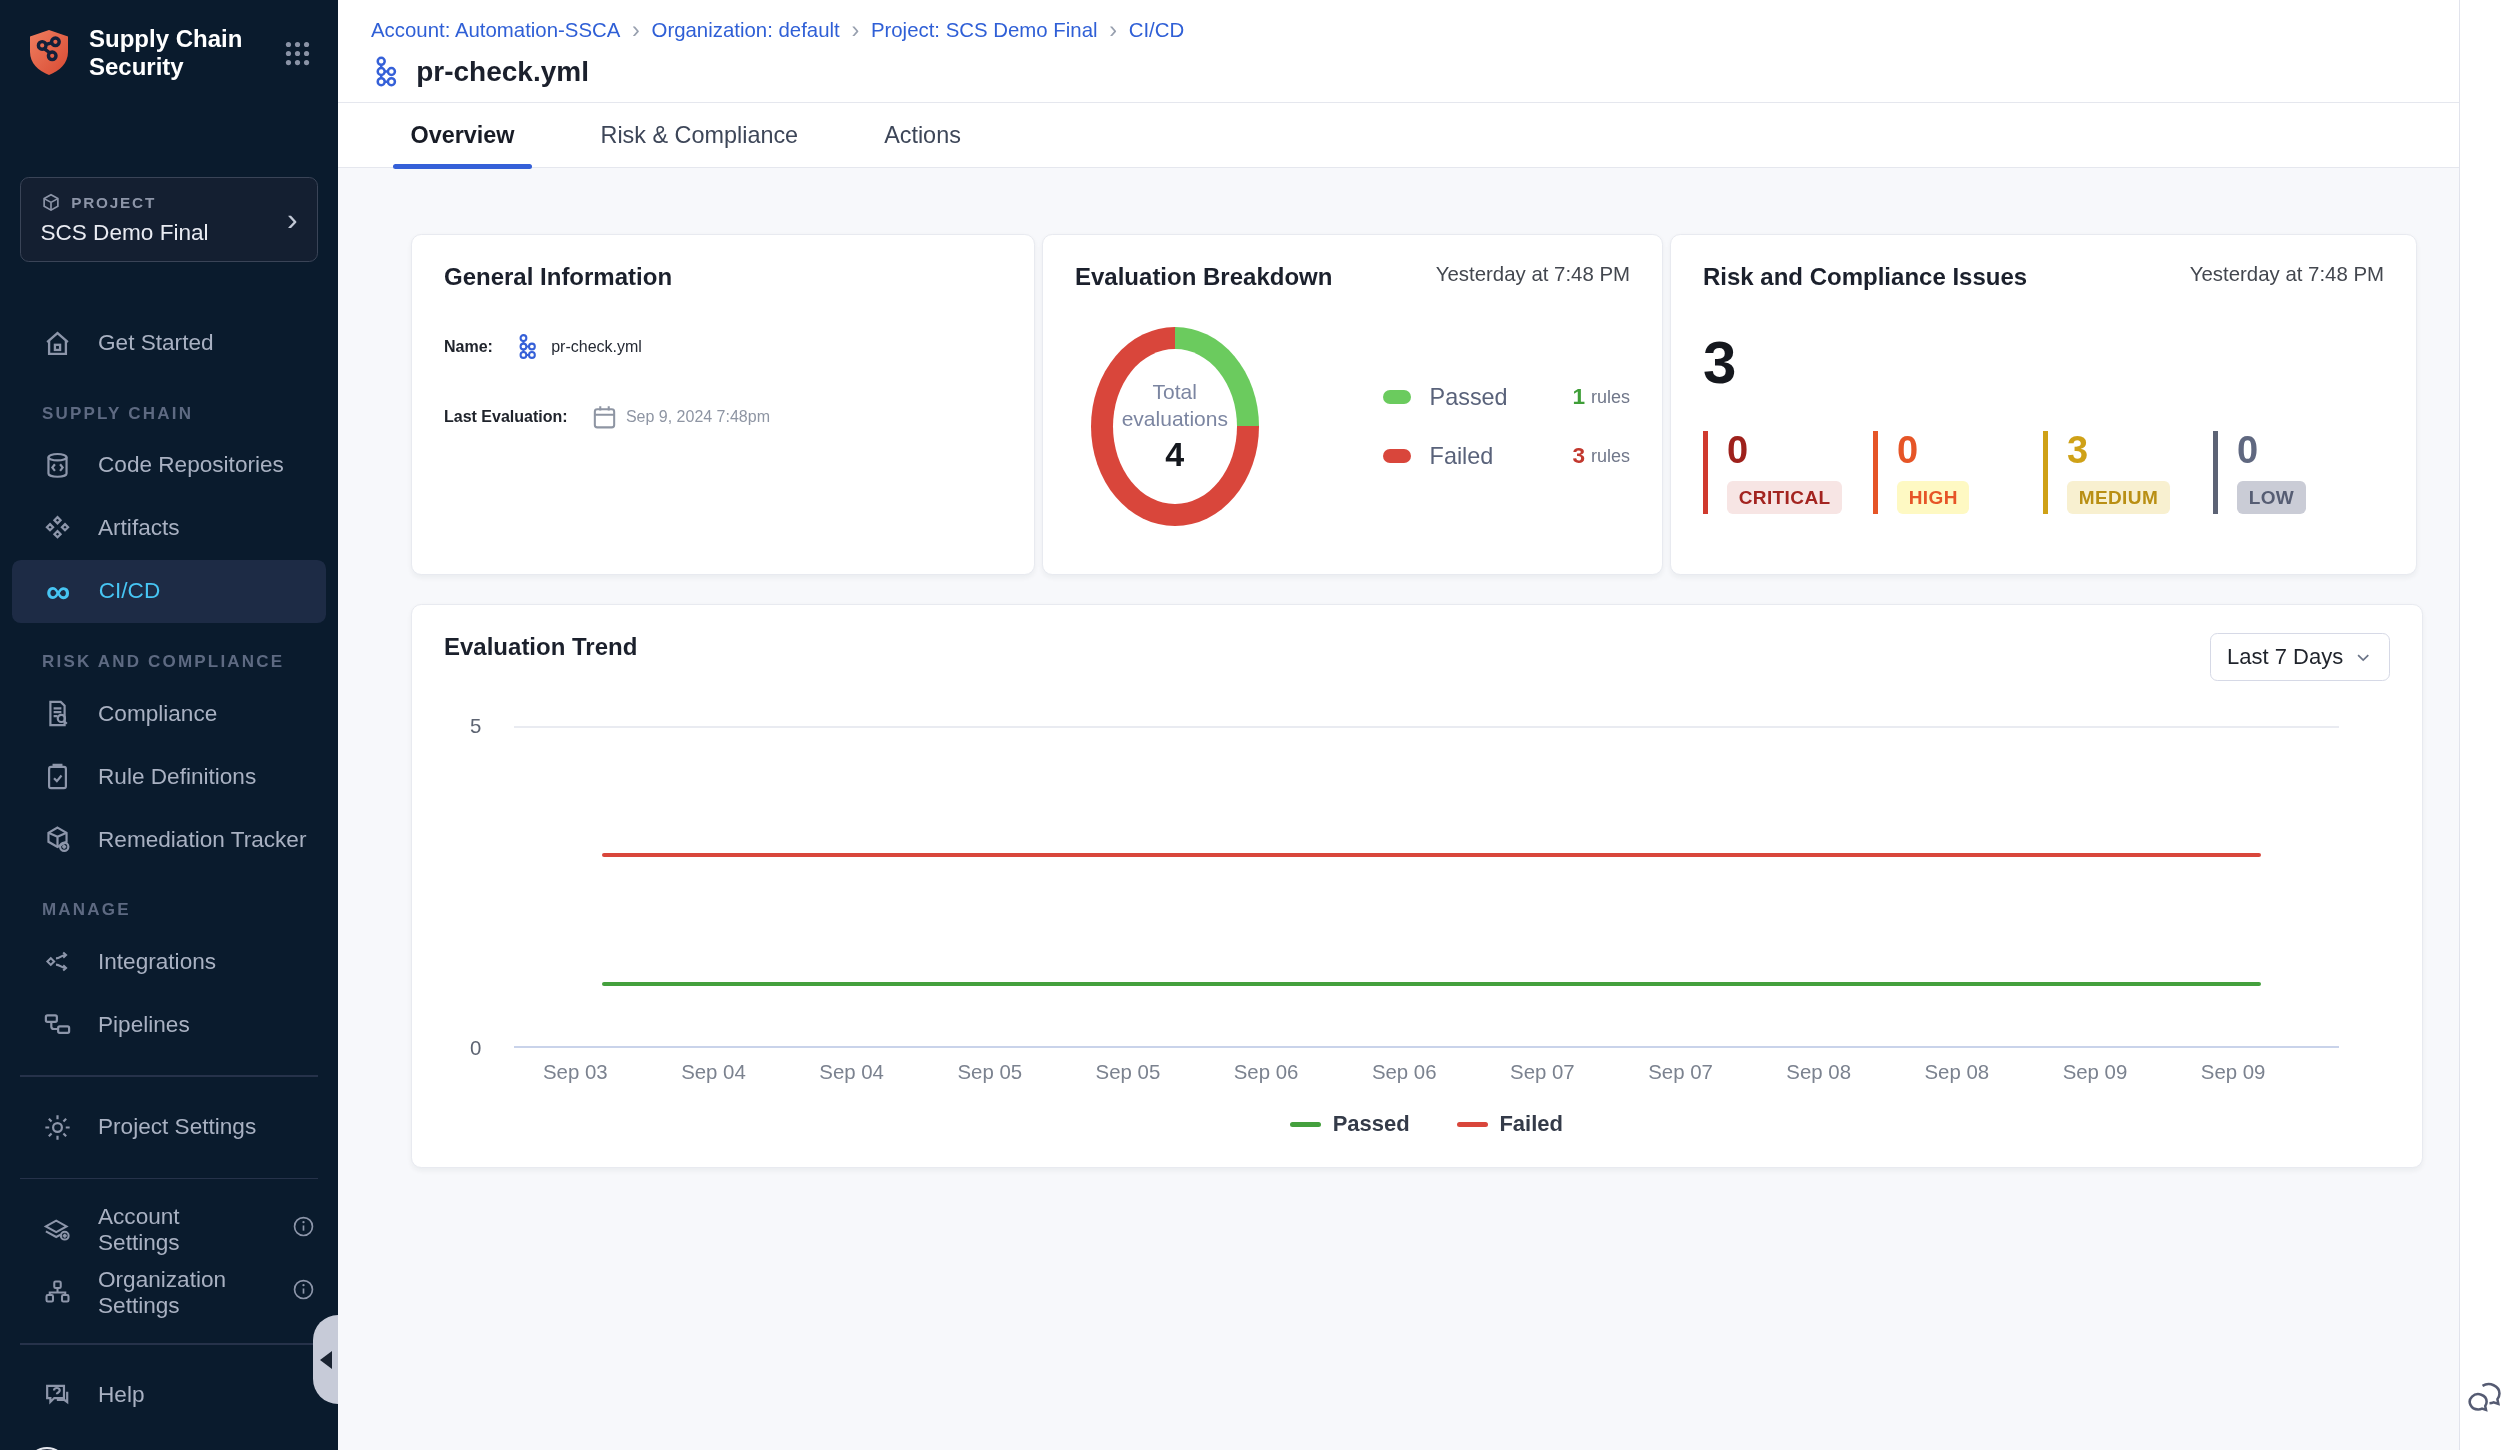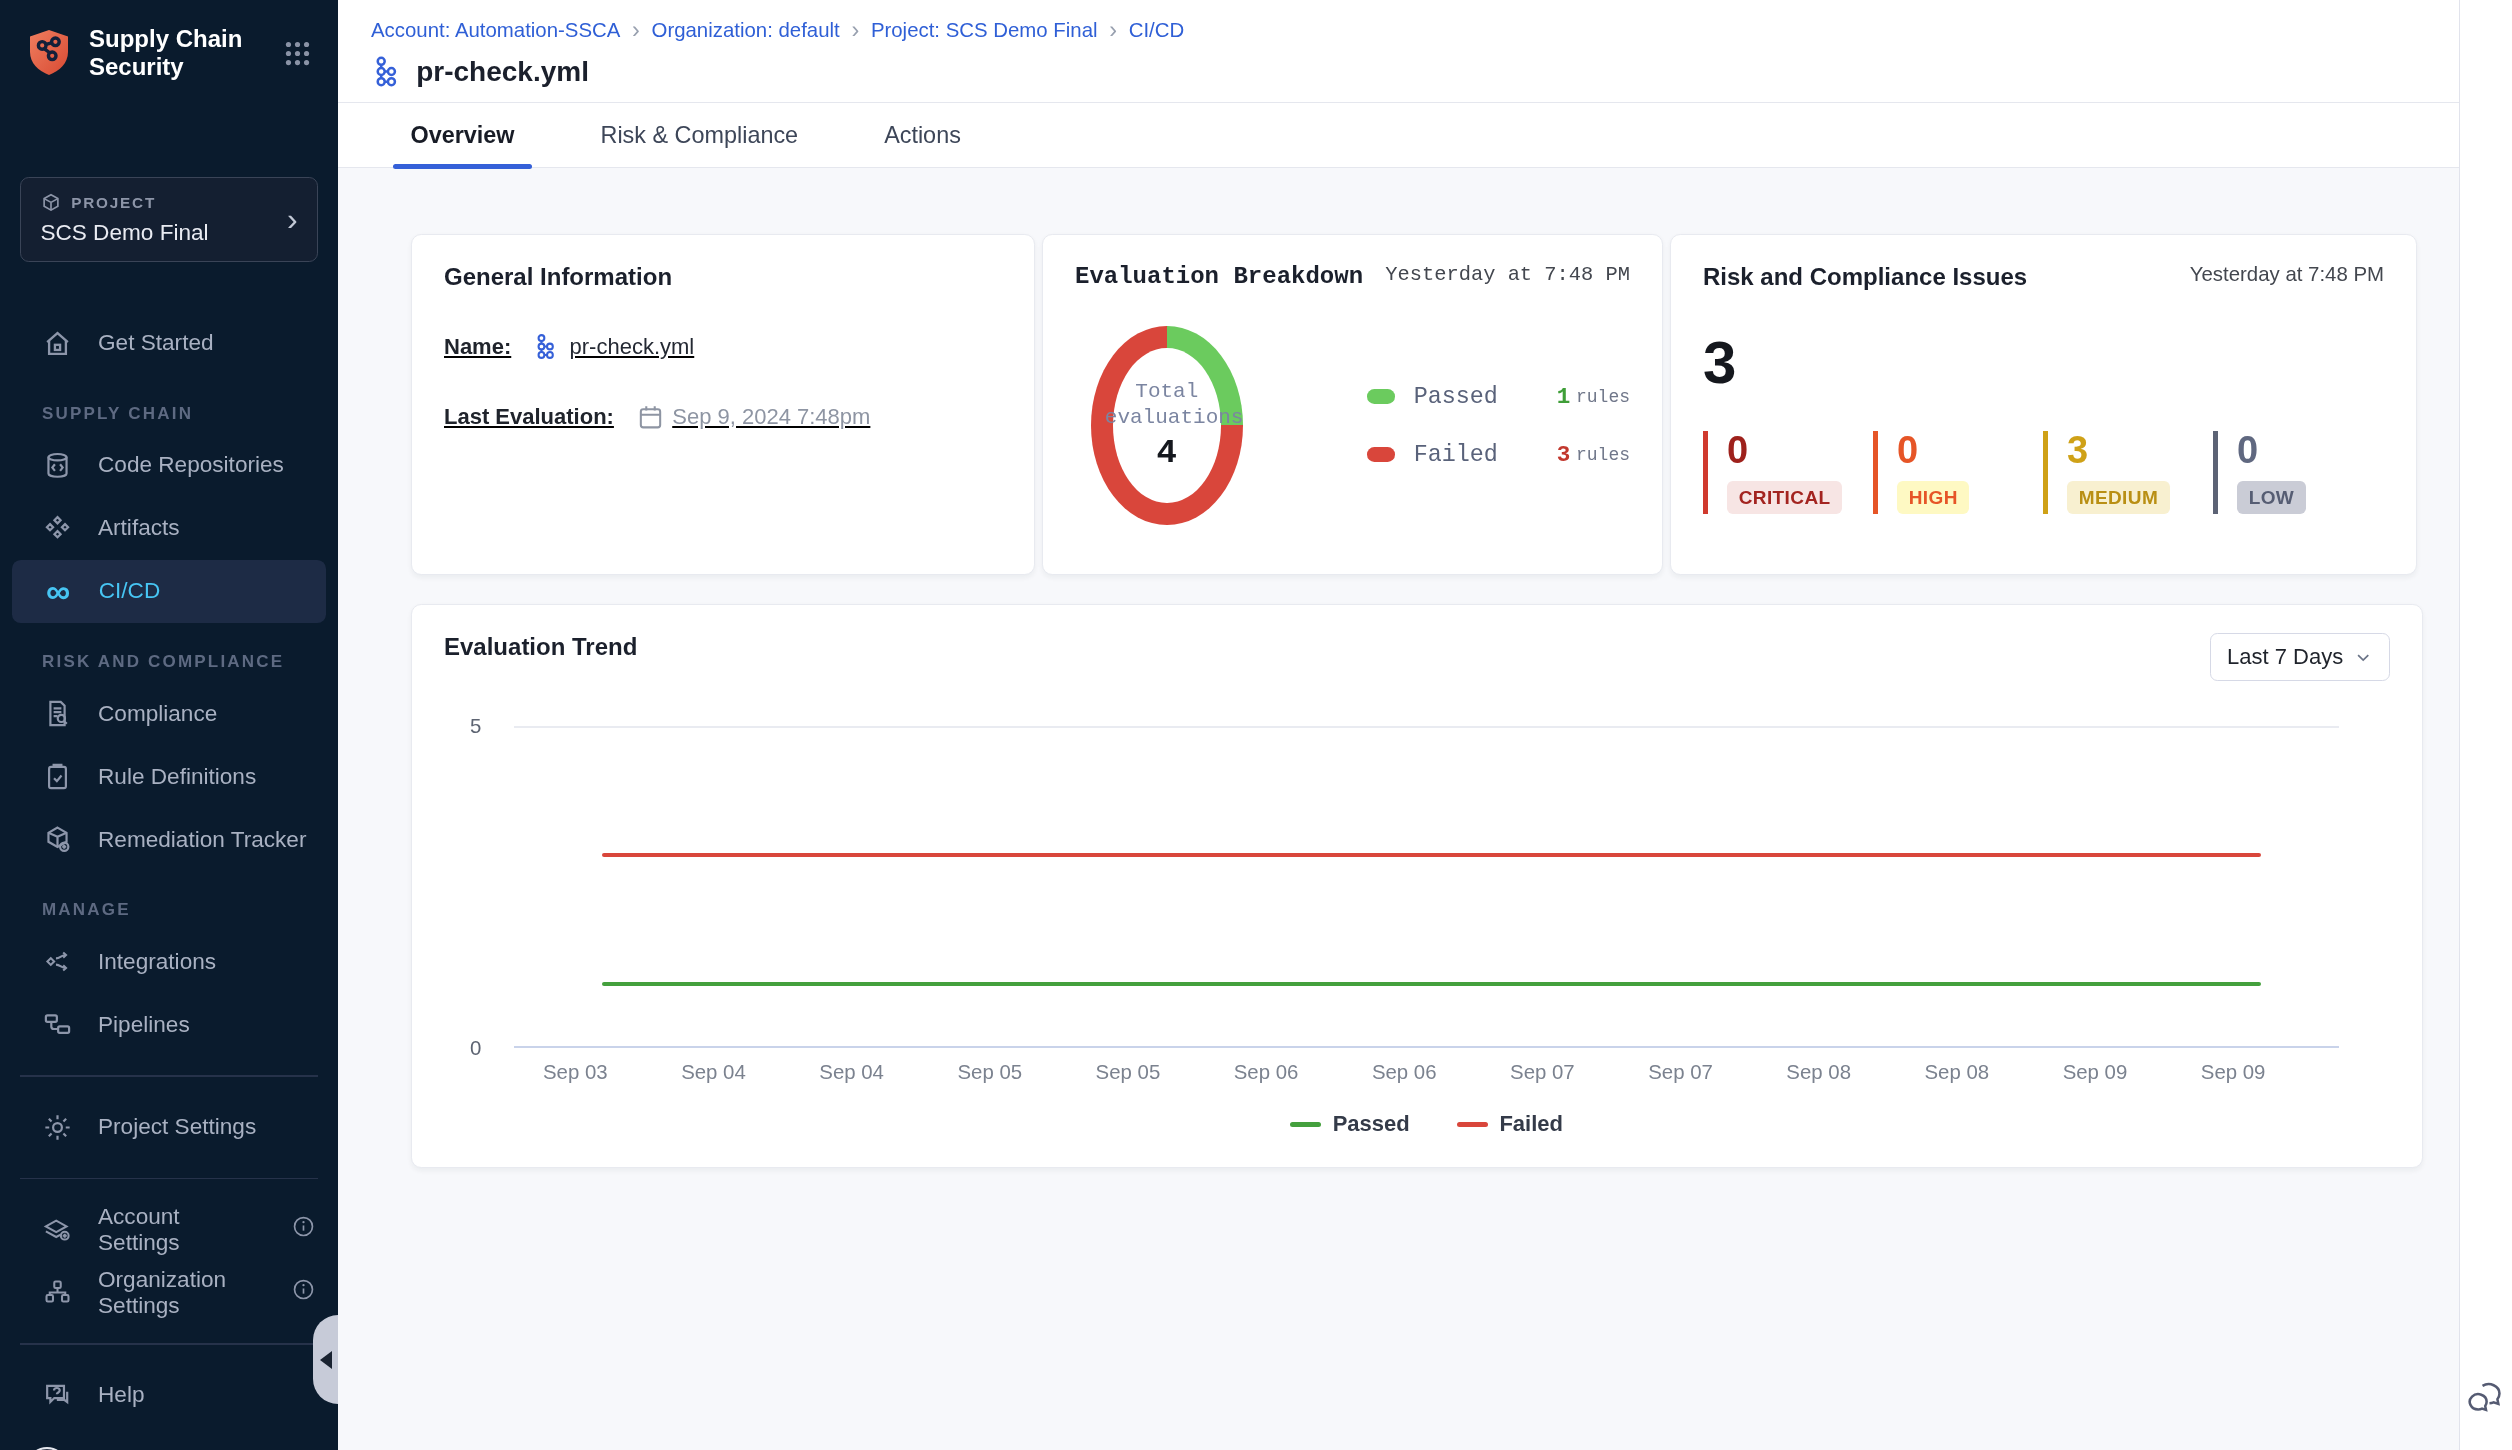--- a/index.html
+++ b/index.html
@@ -52,30 +52,30 @@
 
   .content { padding:66px 36px 0 73px; }
   .card { background:#fff; border:0.7px solid #e8eaf0; border-radius:10.2px; box-shadow:0 2.2px 5.8px rgba(26,30,40,.05); padding:28px 32px; position:relative; }
   .row1 { display:flex; gap:7px; }
   .card-title { font-size:24px; font-weight:bold; color:#1b202c; }
   .card-head { display:flex; justify-content:space-between; align-items:flex-start; }
   .timestamp { font-size:20.4px; color:#43474f; }
 
   
   .card-general { width:624px; height:341px; }
-  .info-row { display:flex; align-items:center; margin-top:41px; font-size:22px;text-decoration:underline; }
+  .info-row { display:flex; align-items:center; margin-top:41px; font-size:16px; }
   .info-row:first-of-type { margin-top:70px; }
   .info-label { font-weight:bold; color:#20242c; margin-right:22px; }
   .info-value { display:flex; align-items:center; gap:7.3px; color:#242933; }
   .info-value svg { width:29px; height:29px; color:#3560d8; }
   .info-value.muted { color:#8e95a3; }
   .info-value.muted svg { color:#8e95a3; }
 
   
-  .card-breakdown { width:621px; height:341px;font-family:Liberation Mono, monospace; }
+  .card-breakdown { width:621px; height:341px; }
   .bd-body { display:flex; align-items:center; margin-top:36px; }
   .donut { width:199px; height:199px; border-radius:50%; position:relative; margin-left:16px; }
   .donut::before { content:""; position:absolute; inset:22px; background:#fff; border-radius:50%; }
   .donut-center { position:absolute; inset:0; display:flex; flex-direction:column; align-items:center; justify-content:center; text-align:center; }
   .donut-center .lbl { font-size:21px; color:#7b85a1; width:124px; line-height:1.25; }
   .donut-center .num { font-size:34px; font-weight:bold; color:#15181e; margin-top:2.9px; }
   .bd-legend { margin-left:124px; display:flex; flex-direction:column; gap:32px; }
   .bd-leg-row { display:flex; align-items:center; }
   .pill { width:28px; height:14.6px; border-radius:7.3px; }
   .bd-leg-label { font-size:23.4px; color:#59627a; margin-left:19px; width:143px; }

